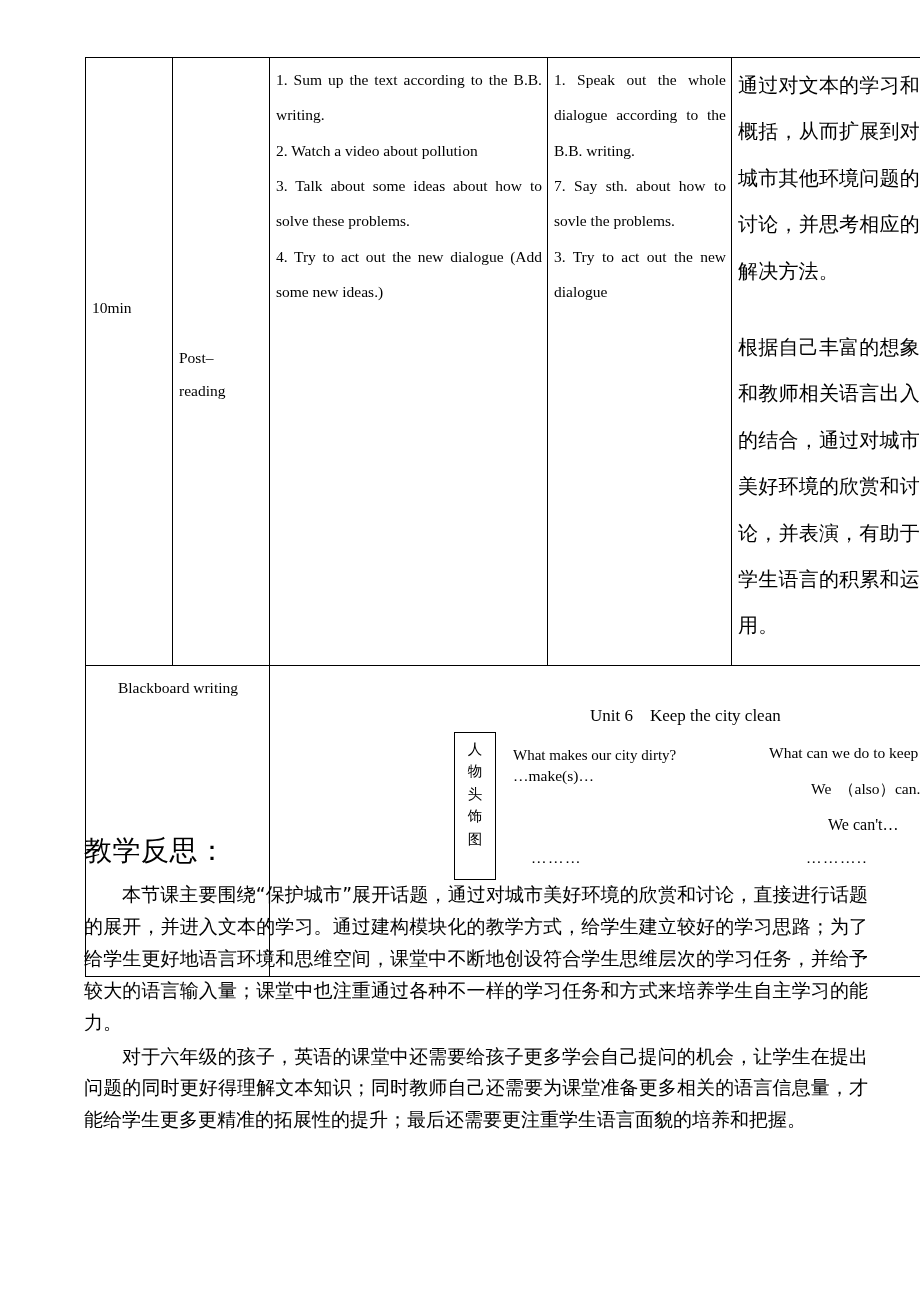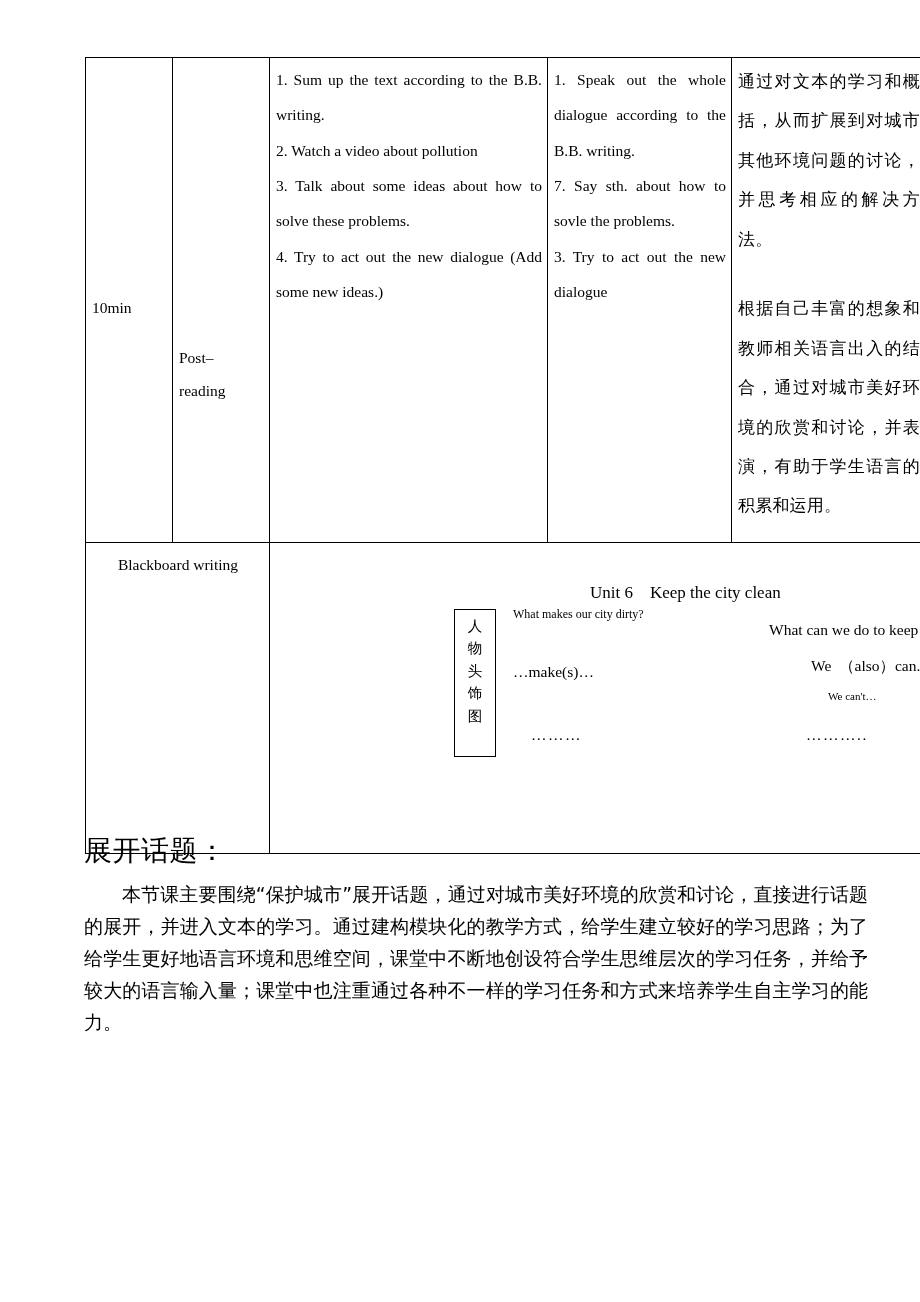--- a/index.html
+++ b/index.html
@@ -47,21 +47,21 @@
   .justify { text-align: justify; text-align-last: left; }
   .just-line {
     display: block;
     text-align: justify;
     text-align-last: justify;
   }
   .last-line { text-align-last: left; }
 
   .cn {
     font-family: "DejaVu Sans", "Liberation Sans", sans-serif;
-    font-size: 17px;
+    font-size: 20px;
     letter-spacing: 0.2px;
   }
   .cn-block { line-height: 2.32; }
   .spacer-line { display: block; height: 30px; }
 
   .time-label { padding-top: 228px; display: block; }
   .stage-label { padding-top: 280px; display: block; line-height: 2.1; }
 
   
   td.bb-label {
@@ -98,28 +98,28 @@
     font-size: 14.5px;
     line-height: 1.55;
     text-align: center;
     padding-top: 5px;
     letter-spacing: 0;
   }
   .bb-headbox span { display: block; }
   .bb-q1 {
     position: absolute;
     left: 237px;
-    top: 54px;
-    font-size: 12px;
+    top: 68px;
+    font-size: 15px;
     white-space: pre;
   }
   .bb-a1 {
     position: absolute;
     left: 237px;
-    top: 107px;
+    top: 88px;
     font-size: 15.5px;
     white-space: pre;
   }
   .bb-d1 {
     position: absolute;
     left: 255px;
     top: 170px;
     font-size: 15.5px;
     letter-spacing: 1.5px;
     white-space: pre;
@@ -135,21 +135,21 @@
     position: absolute;
     left: 535px;
     top: 101px;
     font-size: 15.5px;
     white-space: pre;
   }
   .bb-a3 {
     position: absolute;
     left: 552px;
     top: 137px;
-    font-size: 11px;
+    font-size: 16px;
     white-space: pre;
   }
   .bb-d2 {
     position: absolute;
     left: 530px;
     top: 170px;
     font-size: 15.5px;
     letter-spacing: 1.5px;
     white-space: pre;
   }
@@ -232,19 +232,20 @@
             <div class="bb-q2">What can we do to keep …clean?</div>
             <div class="bb-a2">We  （also）can..</div>
             <div class="bb-a3">We can't…</div>
             <div class="bb-d2">………..</div>
           </div>
         </td>
       </tr>
     </tbody>
   </table>
 
-  <div class="reflection-heading">展开话题：</div>
+  <div class="reflection-heading">教学反思：</div>
 
   <div class="reflection-body">
     <p>本节课主要围绕“保护城市”展开话题，通过对城市美好环境的欣赏和讨论，直接进行话题的展开，并进入文本的学习。通过建构模块化的教学方式，给学生建立较好的学习思路；为了给学生更好地语言环境和思维空间，课堂中不断地创设符合学生思维层次的学习任务，并给予较大的语言输入量；课堂中也注重通过各种不一样的学习任务和方式来培养学生自主学习的能力。</p>
+    <p>对于六年级的孩子，英语的课堂中还需要给孩子更多学会自己提问的机会，让学生在提出问题的同时更好得理解文本知识；同时教师自己还需要为课堂准备更多相关的语言信息量，才能给学生更多更精准的拓展性的提升；最后还需要更注重学生语言面貌的培养和把握。</p>
   </div>
 
 </div>
 
 </body></html>

